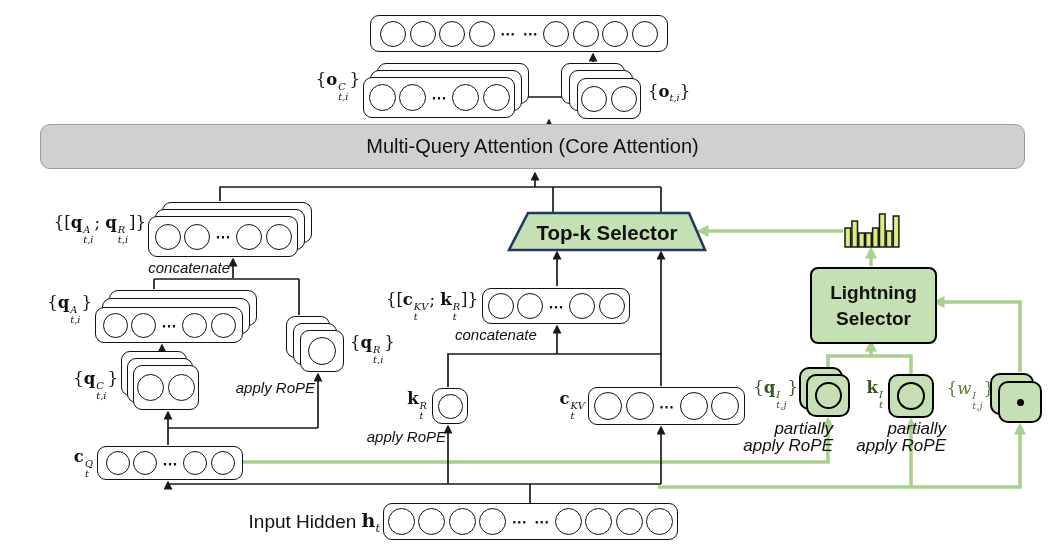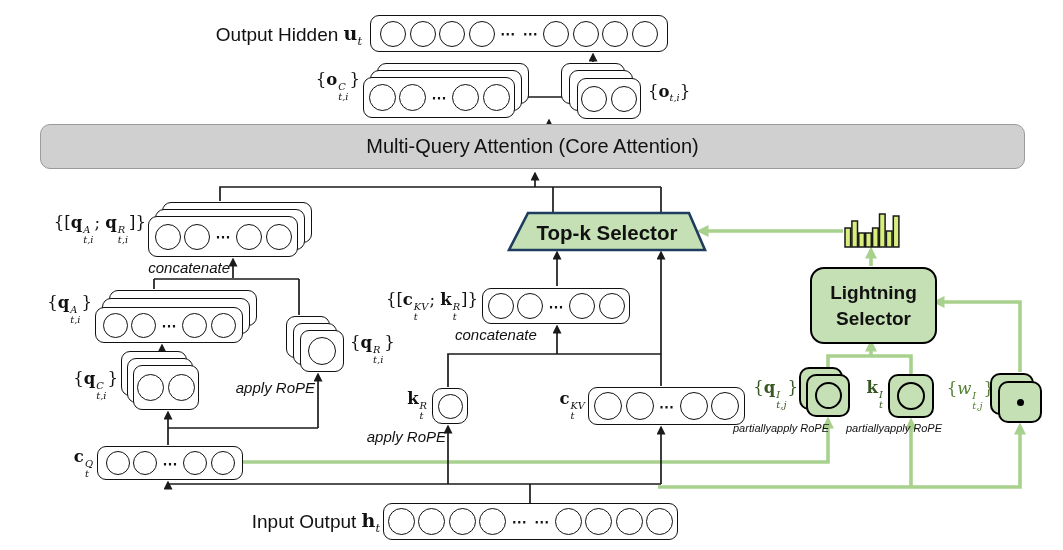--- a/index.html
+++ b/index.html
@@ -28,26 +28,26 @@
   .cellrow .dots{font-weight:bold;font-size:15px;letter-spacing:0;margin:0 2px;line-height:1;}
   .stack{position:absolute;}
   .card{position:absolute;background:#fff;border:1.8px solid var(--bb);border-radius:9px;box-sizing:border-box;}
   .gsq{position:absolute;background:var(--gfill);border:2.6px solid #000;border-radius:10px;box-sizing:border-box;
        display:flex;align-items:center;justify-content:center;}
   .gsq .ring{border:2.4px solid #000;border-radius:50%;box-sizing:border-box;}
   .gsq .dot{background:#000;border-radius:50%;}
   #mqa-bar{background:var(--mfill);border:1.6px solid var(--mbord);border-radius:10px;
            display:flex;align-items:center;justify-content:center;font-size:20px;}
   #topk-label{display:flex;align-items:center;justify-content:center;font-weight:700;font-size:20.5px;z-index:3;}
-  #indexer-box{background:var(--gfill);border:2.6px solid #000;border-radius:14px;
+  #indexer-box{background:var(--gfill);border:2.6px solid #000;border-radius:8px;
                display:flex;flex-direction:column;align-items:center;justify-content:center;
                font-weight:700;font-size:19px;line-height:1.35;}
   .dkgreen{color:var(--dkg);}
   .mdgreen{color:var(--mdg);}
-  .two-line{display:flex;flex-direction:row;align-items:flex-start;justify-content:flex-start;line-height:17px;font-size:11px;}
+  .two-line{display:flex;flex-direction:column;align-items:flex-end;justify-content:flex-start;line-height:17px;font-size:17px;}
   .big{font-size:19px;}
 </style>
 </head>
 <body>
 
 <div id="canvas">
 
   <svg id="wires" width="1063" height="550" viewBox="0 0 1063 550">
     <defs>
       <marker id="mB" markerUnits="userSpaceOnUse" markerWidth="9" markerHeight="9" refX="6.5" refY="4.5" orient="auto">
@@ -103,23 +103,20 @@
         <rect x="851.9" y="221" width="5.6" height="26" class="bar"></rect>
         <rect x="858.8" y="233" width="5.6" height="14" class="bar"></rect>
         <rect x="865.7" y="233" width="5.6" height="14" class="bar"></rect>
         <rect x="872.6" y="228" width="5.6" height="19" class="bar"></rect>
         <rect x="879.5" y="214" width="5.6" height="33" class="bar"></rect>
         <rect x="886.4" y="231" width="5.6" height="16" class="bar"></rect>
         <rect x="893.3" y="216" width="5.6" height="31" class="bar"></rect>
       </g>
   </svg>
 
-  <div class="el lbl r big" style="left:140px;top:21px;width:222px;height:27px;">
-    <span>Output Hidden </span>&nbsp;<span class="math"><span class="mb">u</span><sub>t</sub></span>
-  </div>
   <div class="el box" style="left:370px;top:15px;width:298px;height:37px;">
     <div class="cellrow" style="--cs:26px">
         <span class="cell"></span>
         <span class="cell"></span>
         <span class="cell"></span>
         <span class="cell"></span>
         <span class="dots">⋯</span>
         <span class="dots">⋯</span>
         <span class="cell"></span>
         <span class="cell"></span>
@@ -364,21 +361,21 @@
         </span><span class="mn">}</span></span>
   </div>
   <div class="stack el" style="left:990px;top:373px;width:56px;height:54px;">
     <div class="gsq" style="left:0;top:0;width:44px;height:42px;"></div>
     <div class="gsq" style="left:8px;top:8px;width:44px;height:42px;">
       <div class="dot" style="width:7px;height:7px;"></div>
     </div>
   </div>
 
   <div class="el lbl r big" style="left:220px;top:508px;width:160px;height:28px;">
-    <span>Input Output </span>&nbsp;<span class="math"><span class="mb">h</span><sub>t</sub></span>
+    <span>Input Hidden </span>&nbsp;<span class="math"><span class="mb">h</span><sub>t</sub></span>
   </div>
   <div class="el box" style="left:383px;top:503px;width:295px;height:37px;">
     <div class="cellrow" style="--cs:27px">
         <span class="cell"></span>
         <span class="cell"></span>
         <span class="cell"></span>
         <span class="cell"></span>
         <span class="dots">⋯</span>
         <span class="dots">⋯</span>
         <span class="cell"></span>

